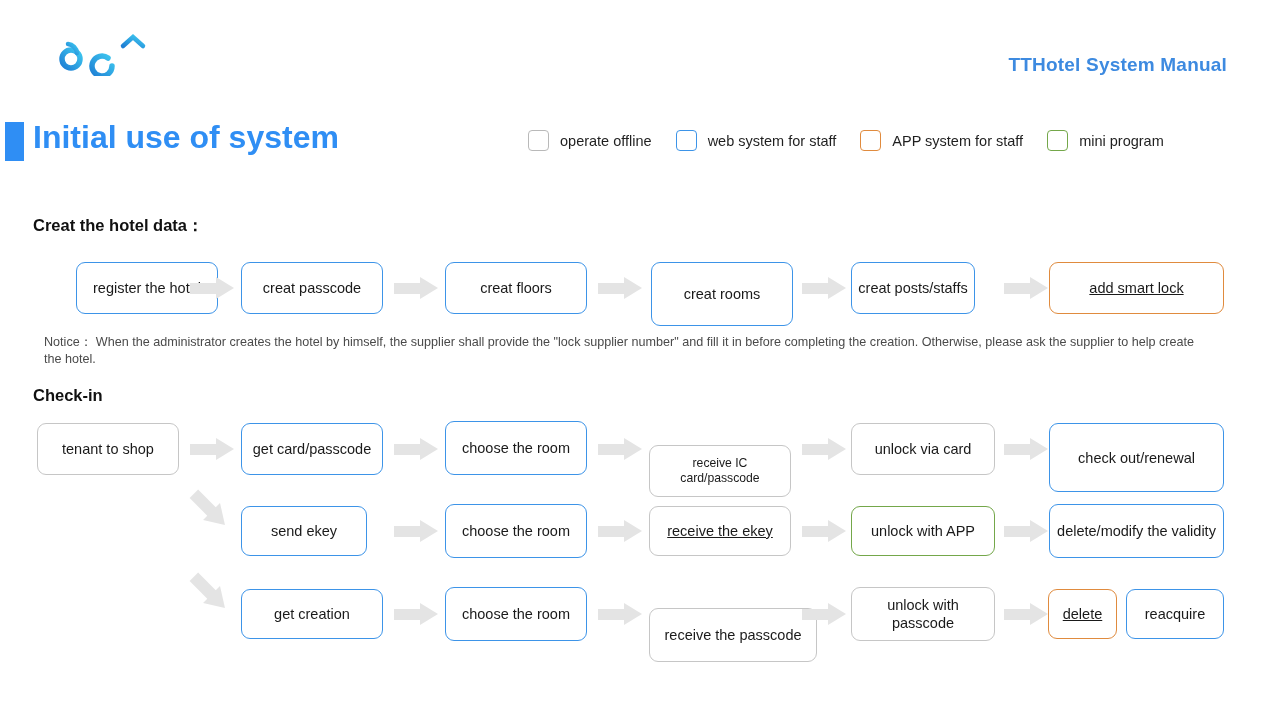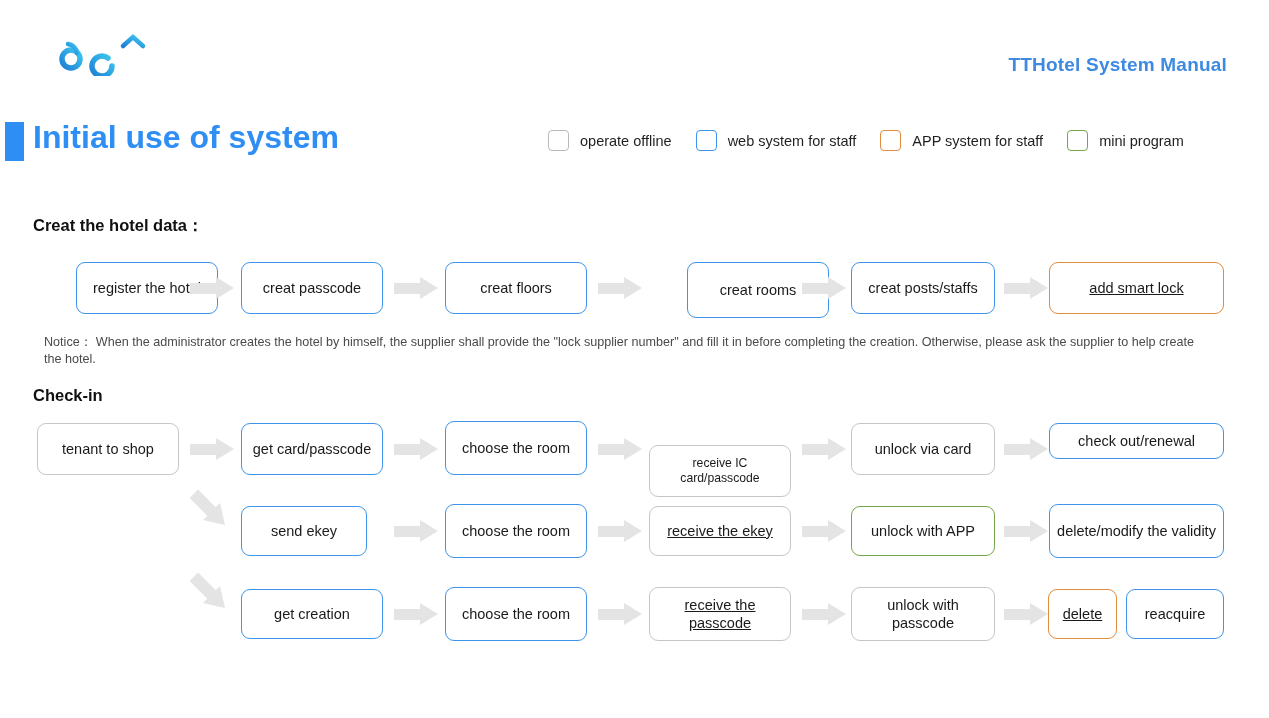--- a/index.html
+++ b/index.html
@@ -50,21 +50,21 @@
     top: 119px;
     font-size: 32px;
     font-weight: bold;
     color: #2f8ef4;
     white-space: nowrap;
   }
 
   
   #legend {
     position: absolute;
-    left: 548px;
+    left: 528px;
     top: 130px;
     display: flex;
     align-items: center;
   }
   .legend-item {
     display: flex;
     align-items: center;
     margin-right: 24px;
     white-space: nowrap;
   }
@@ -235,26 +235,26 @@
 <div class="node blue" style="left:241px; top:262px; width:142px; height:52px;">creat passcode</div>
 <div class="arrow-right" style="left:394px; top:277px;">
     <span class="shaft"></span>
     <span class="head"></span>
   </div>
 <div class="node blue" style="left:445px; top:262px; width:142px; height:52px;">creat floors</div>
 <div class="arrow-right" style="left:598px; top:277px;">
     <span class="shaft"></span>
     <span class="head"></span>
   </div>
-<div class="node blue" style="left:687px; top:262px; width:142px; height:56px;">creat rooms</div>
+<div class="node blue" style="left:651px; top:262px; width:142px; height:64px;">creat rooms</div>
 <div class="arrow-right" style="left:802px; top:277px;">
     <span class="shaft"></span>
     <span class="head"></span>
   </div>
-<div class="node blue" style="left:851px; top:262px; width:144px; height:52px;">creat posts/staffs</div>
+<div class="node blue" style="left:851px; top:262px; width:124px; height:52px;">creat posts/staffs</div>
 <div class="arrow-right" style="left:1004px; top:277px;">
     <span class="shaft"></span>
     <span class="head"></span>
   </div>
 <div class="node orange" style="left:1049px; top:262px; width:175px; height:52px;">add smart lock</div>
 
 <div id="notice">Notice： When the administrator creates the hotel by himself, the supplier shall provide the "lock supplier number" and fill it in before completing the creation. Otherwise, please ask the supplier to help create the hotel.</div>
 
 <div class="section-heading" id="heading-checkin">Check-in</div>
 
@@ -277,21 +277,21 @@
 <div class="node gray small" style="left:649px; top:445px; width:142px; height:52px;">receive IC card/passcode</div>
 <div class="arrow-right" style="left:802px; top:438px;">
     <span class="shaft"></span>
     <span class="head"></span>
   </div>
 <div class="node gray" style="left:851px; top:423px; width:144px; height:52px;">unlock via card</div>
 <div class="arrow-right" style="left:1004px; top:438px;">
     <span class="shaft"></span>
     <span class="head"></span>
   </div>
-<div class="node blue" style="left:1049px; top:423px; width:175px; height:36px;padding-left:6px;">check out/renewal</div>
+<div class="node blue" style="left:1049px; top:423px; width:175px; height:69px;padding-left:6px;">check out/renewal</div>
 
 <div class="arrow-diag" style="left:183px; top:490px;">
     <span class="shaft"></span>
     <span class="head"></span>
   </div>
 <div class="node blue" style="left:241px; top:506px; width:126px; height:50px;">send ekey</div>
 <div class="arrow-right" style="left:394px; top:520px;">
     <span class="shaft"></span>
     <span class="head"></span>
   </div>
@@ -319,21 +319,21 @@
 <div class="node blue" style="left:241px; top:589px; width:142px; height:50px;">get creation</div>
 <div class="arrow-right" style="left:394px; top:603px;">
     <span class="shaft"></span>
     <span class="head"></span>
   </div>
 <div class="node blue" style="left:445px; top:587px; width:142px; height:54px;">choose the room</div>
 <div class="arrow-right" style="left:598px; top:603px;">
     <span class="shaft"></span>
     <span class="head"></span>
   </div>
-<div class="node gray" style="left:649px; top:587px; width:142px; height:54px;text-decoration:underline;">receive the passcode</div>
+<div class="node gray" style="left:649px; top:608px; width:168px; height:54px;">receive the passcode</div>
 <div class="arrow-right" style="left:802px; top:603px;">
     <span class="shaft"></span>
     <span class="head"></span>
   </div>
 <div class="node gray" style="left:851px; top:587px; width:144px; height:54px;">unlock with passcode</div>
 <div class="arrow-right" style="left:1004px; top:603px;">
     <span class="shaft"></span>
     <span class="head"></span>
   </div>
 <div class="node orange" style="left:1048px; top:589px; width:69px; height:50px;">delete</div>

